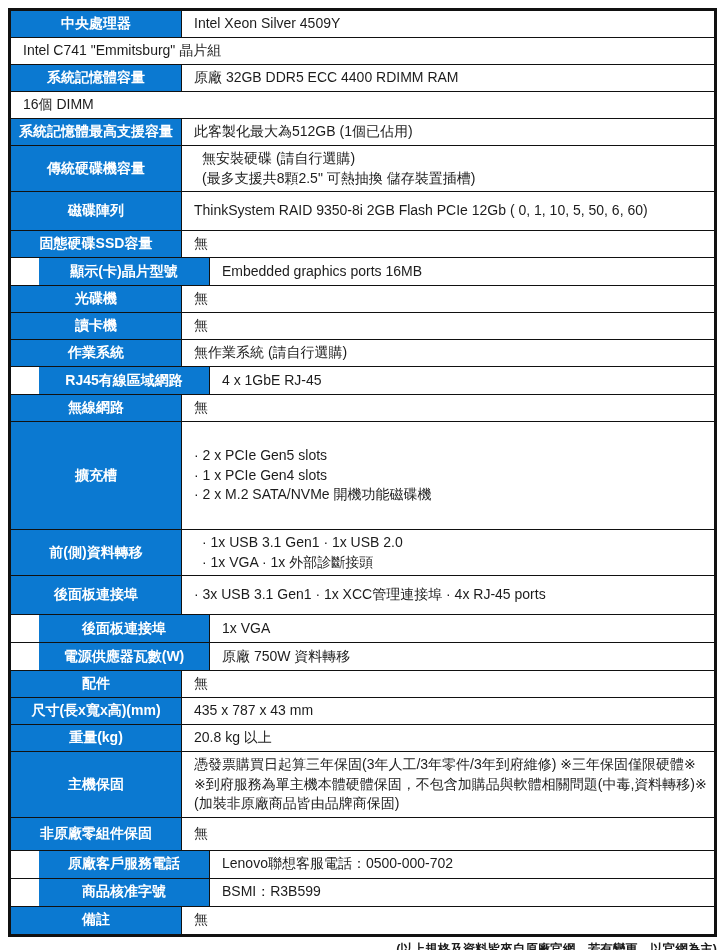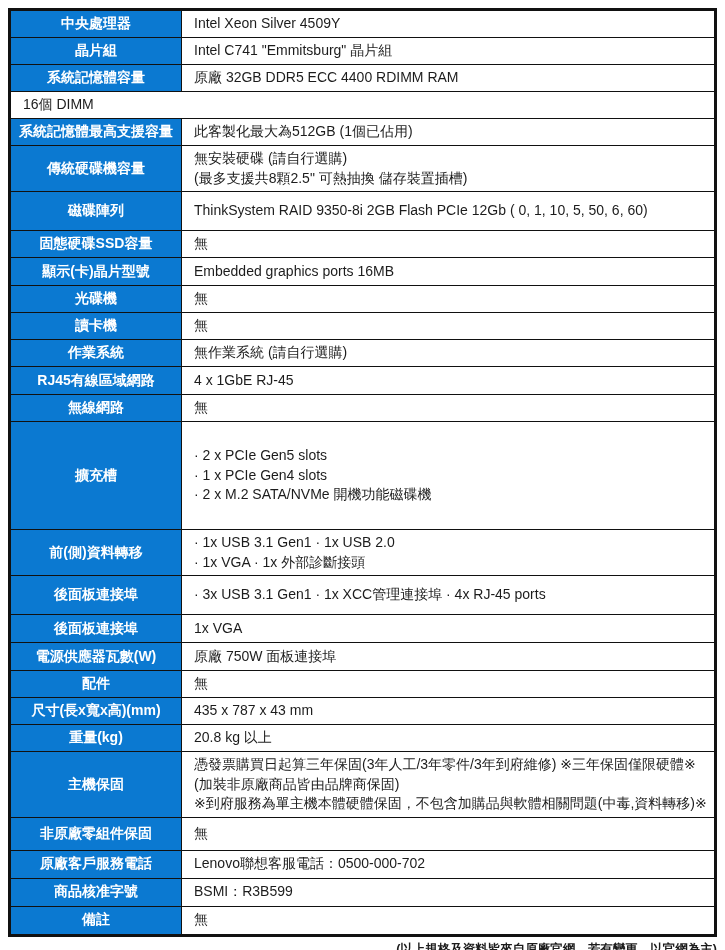--- a/index.html
+++ b/index.html
@@ -52,23 +52,23 @@
     display: flex;
     flex-direction: column;
     justify-content: center;
     padding: 3px 4px 3px 12px;
     color: var(--value-text);
     font-size: 14px;
     line-height: 19.5px;
   }
   
   .rh-a { min-height: 27px; }
-  .rh-b { min-height: 45px; }
+  .rh-b { min-height: 45px; gap: 8px; }
   .rh-c { min-height: 39px; }
-  .rh-d { min-height: 28px; }
+  .rh-d { min-height: 28px; padding-left: 28px; }
   .rh-e { min-height: 108px; }
   .rh-f { min-height: 63px; }
   .rh-g { min-height: 33px; }
   .footer-note {
     width: 709px;
     text-align: right;
     font-size: 12.5px;
     font-weight: bold;
     color: #1c1c1c;
     padding-top: 5px;
@@ -82,21 +82,20 @@
   <div class="spec-table">
 
     <div class="row rh-a">
       <div class="label-cell">中央處理器</div>
       <div class="value-cell">
         <div>Intel Xeon Silver 4509Y</div>
       </div>
     </div>
 
     <div class="row rh-a">
-      <div class="label-cell">晶片組</div>
       <div class="value-cell">
         <div>Intel C741 "Emmitsburg" 晶片組</div>
       </div>
     </div>
 
     <div class="row rh-a">
       <div class="label-cell">系統記憶體容量</div>
       <div class="value-cell">
         <div>原廠 32GB DDR5 ECC 4400 RDIMM RAM</div>
       </div>
@@ -206,21 +205,21 @@
     <div class="row rh-d">
       <div class="label-cell">後面板連接埠</div>
       <div class="value-cell">
         <div>1x VGA</div>
       </div>
     </div>
 
     <div class="row rh-d">
       <div class="label-cell">電源供應器瓦數(W)</div>
       <div class="value-cell">
-        <div>原廠 750W 面板連接埠</div>
+        <div>原廠 750W 資料轉移</div>
       </div>
     </div>
 
     <div class="row rh-a">
       <div class="label-cell">配件</div>
       <div class="value-cell">
         <div>無</div>
       </div>
     </div>
 
@@ -235,22 +234,22 @@
       <div class="label-cell">重量(kg)</div>
       <div class="value-cell">
         <div>20.8 kg 以上</div>
       </div>
     </div>
 
     <div class="row rh-f">
       <div class="label-cell">主機保固</div>
       <div class="value-cell">
         <div>憑發票購買日起算三年保固(3年人工/3年零件/3年到府維修) ※三年保固僅限硬體※</div>
+        <div>※到府服務為單主機本體硬體保固，不包含加購品與軟體相關問題(中毒,資料轉移)※</div>
         <div>(加裝非原廠商品皆由品牌商保固)</div>
-        <div>※到府服務為單主機本體硬體保固，不包含加購品與軟體相關問題(中毒,資料轉移)※</div>
       </div>
     </div>
 
     <div class="row rh-g">
       <div class="label-cell">非原廠零組件保固</div>
       <div class="value-cell">
         <div>無</div>
       </div>
     </div>
 

